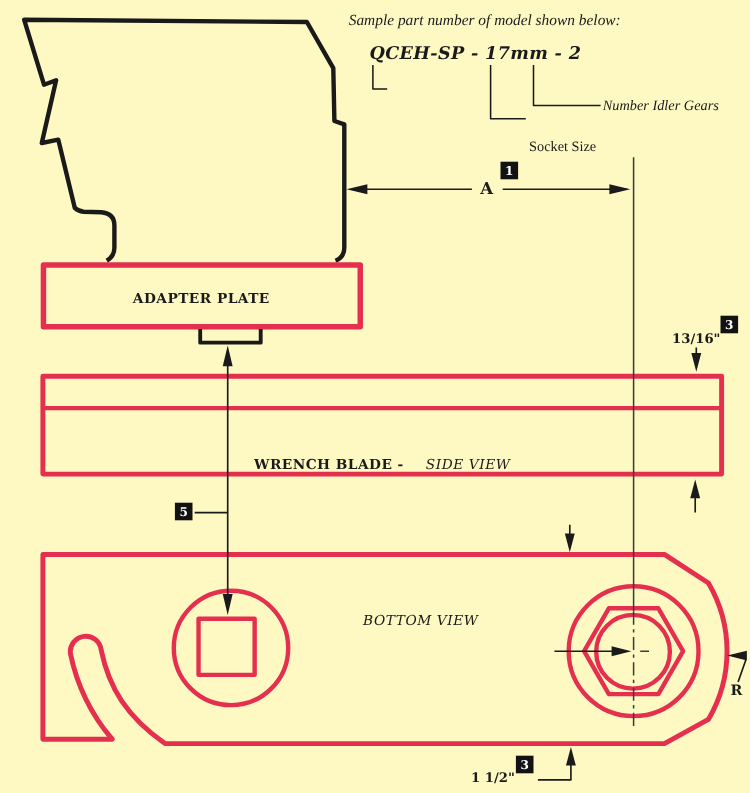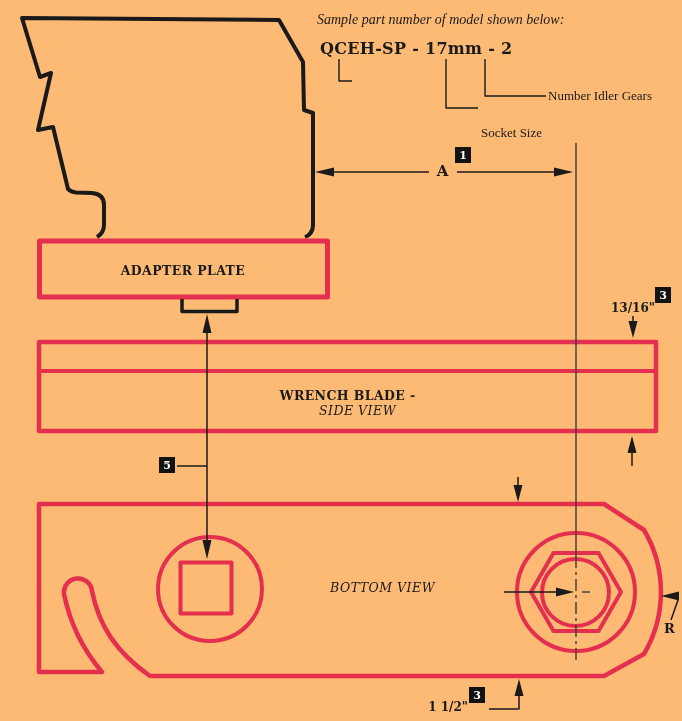--- a/index.html
+++ b/index.html
@@ -1,16 +1,16 @@
 <!DOCTYPE html>
 <html style="--red: #e4304e; --blk: #1a1a1a;"><head>
 <meta charset="utf-8">
 <style>
   html,body{margin:0;padding:0;background:#fff;}
-  #page{position:relative;width:682px;height:721px;background:#fdba74;overflow:hidden;
+  #page{position:relative;width:682px;height:721px;background:#fef9c3;overflow:hidden;
         font-family:"DejaVu Serif",serif;color:#1a1a1a;}
   #art{position:absolute;left:0;top:0;width:682px;height:721px;}
   .red-line{stroke:var(--red,#e4304e);fill:none;stroke-linejoin:round;stroke-linecap:butt;}
   .blk-line{stroke:var(--blk,#1a1a1a);fill:none;stroke-linejoin:round;}
   .blk-fill{fill:var(--blk,#1a1a1a);stroke:none;}
   .cl{stroke:#3c3c3c;fill:none;}
   .txt{position:absolute;white-space:nowrap;}
   .note{font-style:italic;font-size:14px;font-family:"Liberation Serif","DejaVu Serif",serif;}
   .pn{font-weight:bold;font-size:16px;letter-spacing:.3px;}
   .callout{font-size:13px;font-family:"Liberation Serif","DejaVu Serif",serif;line-height:15.5px;}
@@ -79,40 +79,40 @@
 
     <polygon class="blk-fill" points="661,596 679,591.5 679,600.5"></polygon>
     <polyline class="blk-line" stroke-width="1.5" points="678,600 671,620"></polyline>
 
     <polyline class="blk-line" stroke-width="1.4" points="339,59 339,81 352,81"></polyline>
     <polyline class="blk-line" stroke-width="1.4" points="446,59 446,108 478,108"></polyline>
     <polyline class="blk-line" stroke-width="1.4" points="485,59 485,96 546,96"></polyline>
   </svg>
 
   <div class="txt note" style="left:317px;top:12px;">Sample part number of model shown below:</div>
-  <div class="txt pn" style="left:320px;top:39px;">QCEH-SP - 17mm - 2</div>
+  <div class="txt pn" style="left:336px;top:39px;font-style:italic;">QCEH-SP - 17mm - 2</div>
 
   <div class="txt callout" style="left:481px;top:101px;margin-top:24px;">Socket Size</div>
-  <div class="txt callout" style="left:548px;top:88px;">Number Idler Gears</div>
+  <div class="txt callout" style="left:548px;top:88px;font-style:italic;">Number Idler Gears</div>
 
   <div class="center-box" style="left:430px;top:162px;width:25px;height:18px;font-weight:bold;font-size:15px;">A</div>
   <div class="badge" style="left:455px;top:147px;">1</div>
 
   <div class="center-box bold-label" style="left:37px;top:239px;width:292px;height:62px;">ADAPTER PLATE</div>
 
-  <div class="center-box" style="left:39px;top:394px;width:617px;height:18px;flex-direction:column;">
+  <div class="center-box" style="left:39px;top:412px;width:617px;height:18px;">
     <span class="bold-label">WRENCH BLADE -</span>
     <span class="italic-label" style="margin-left:20px;">SIDE VIEW</span>
   </div>
 
   <div class="txt dim" style="left:605px;top:301px;width:50px;text-align:right;">13/16"</div>
   <div class="badge" style="left:655px;top:287px;">3</div>
 
   <div class="badge" style="left:159px;top:457px;">5</div>
 
-  <div class="txt italic-label" style="left:330px;top:580px;">BOTTOM VIEW</div>
+  <div class="txt italic-label" style="left:330px;top:556px;">BOTTOM VIEW</div>
 
   <div class="txt" style="left:664px;top:621px;font-weight:bold;font-size:13px;">R</div>
 
   <div class="txt dim" style="left:420px;top:700px;width:48px;text-align:right;">1 1/2"</div>
   <div class="badge" style="left:469px;top:687px;">3</div>
 
 </div>
 
 </body></html>

